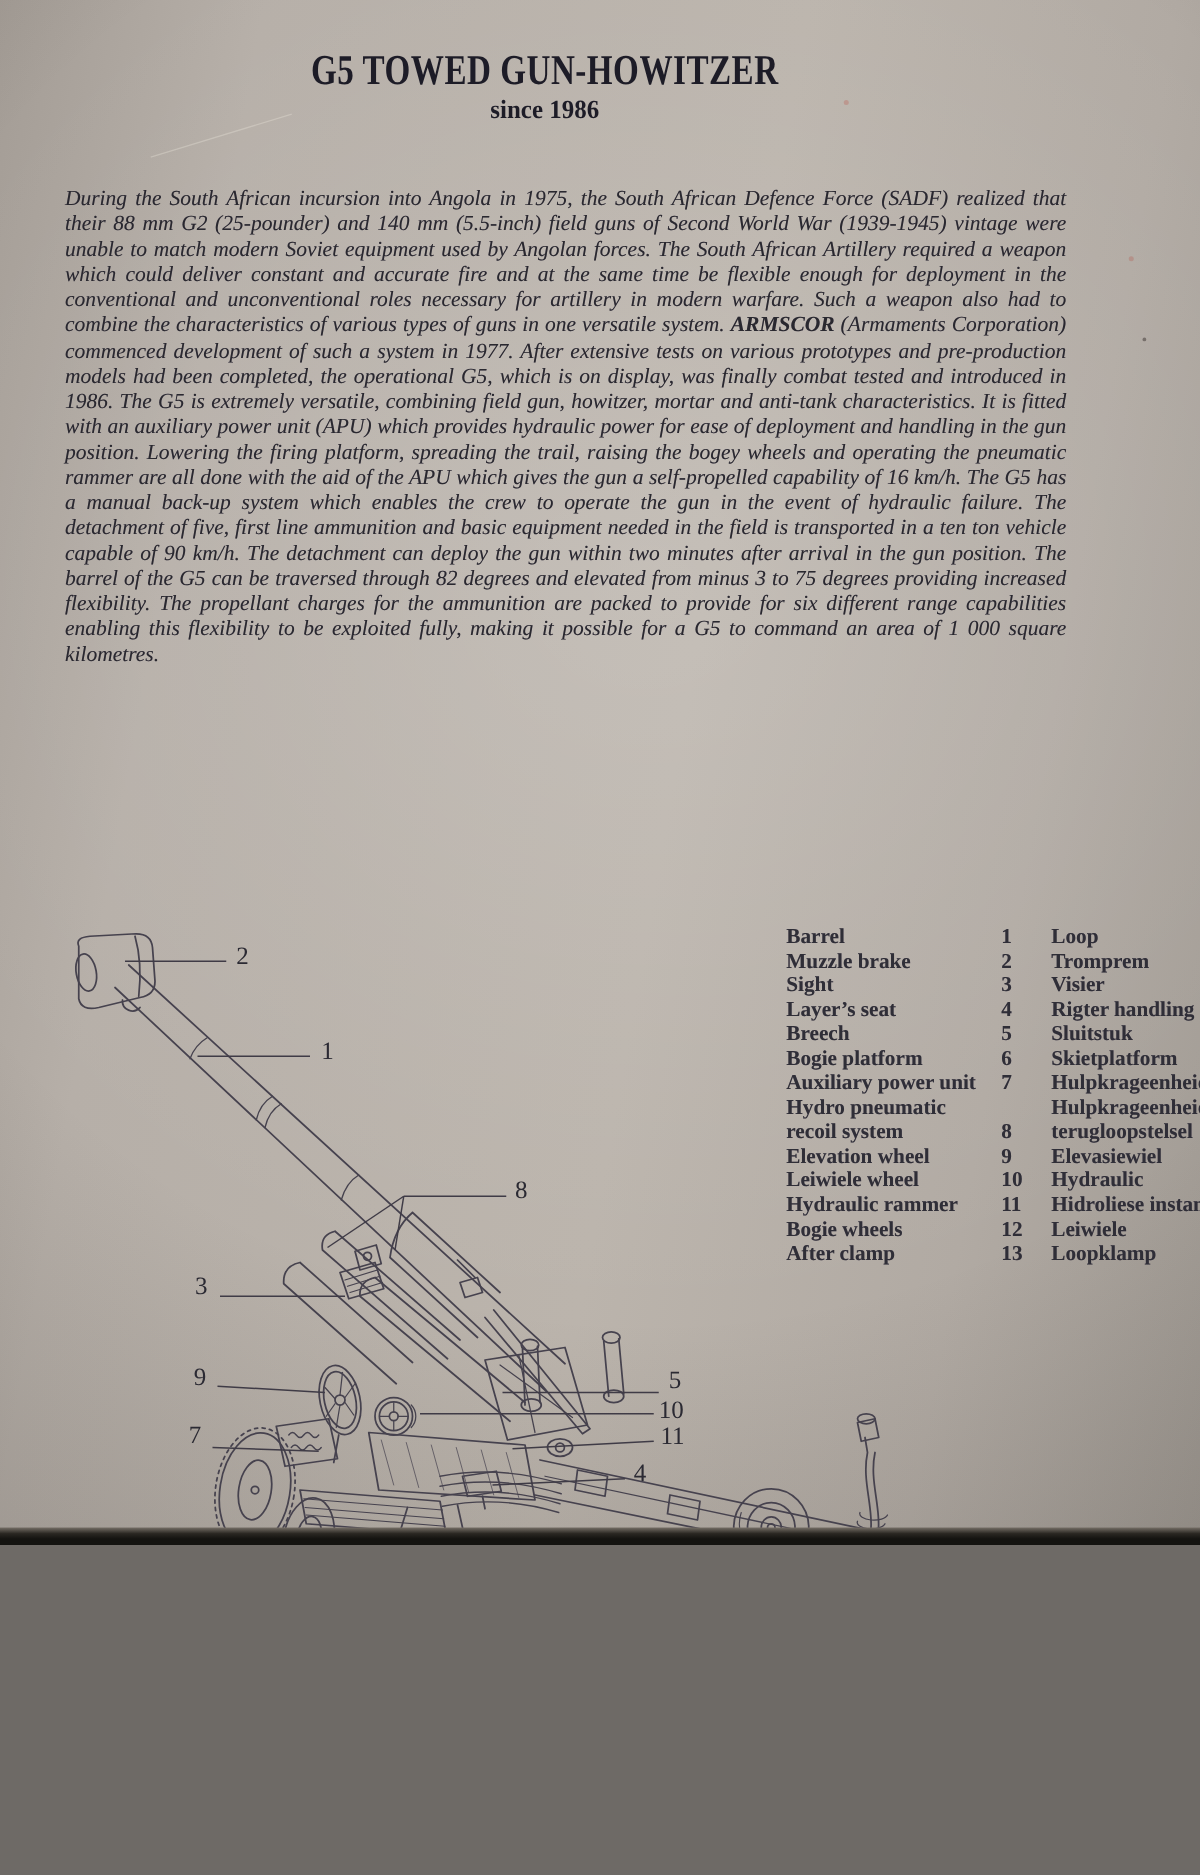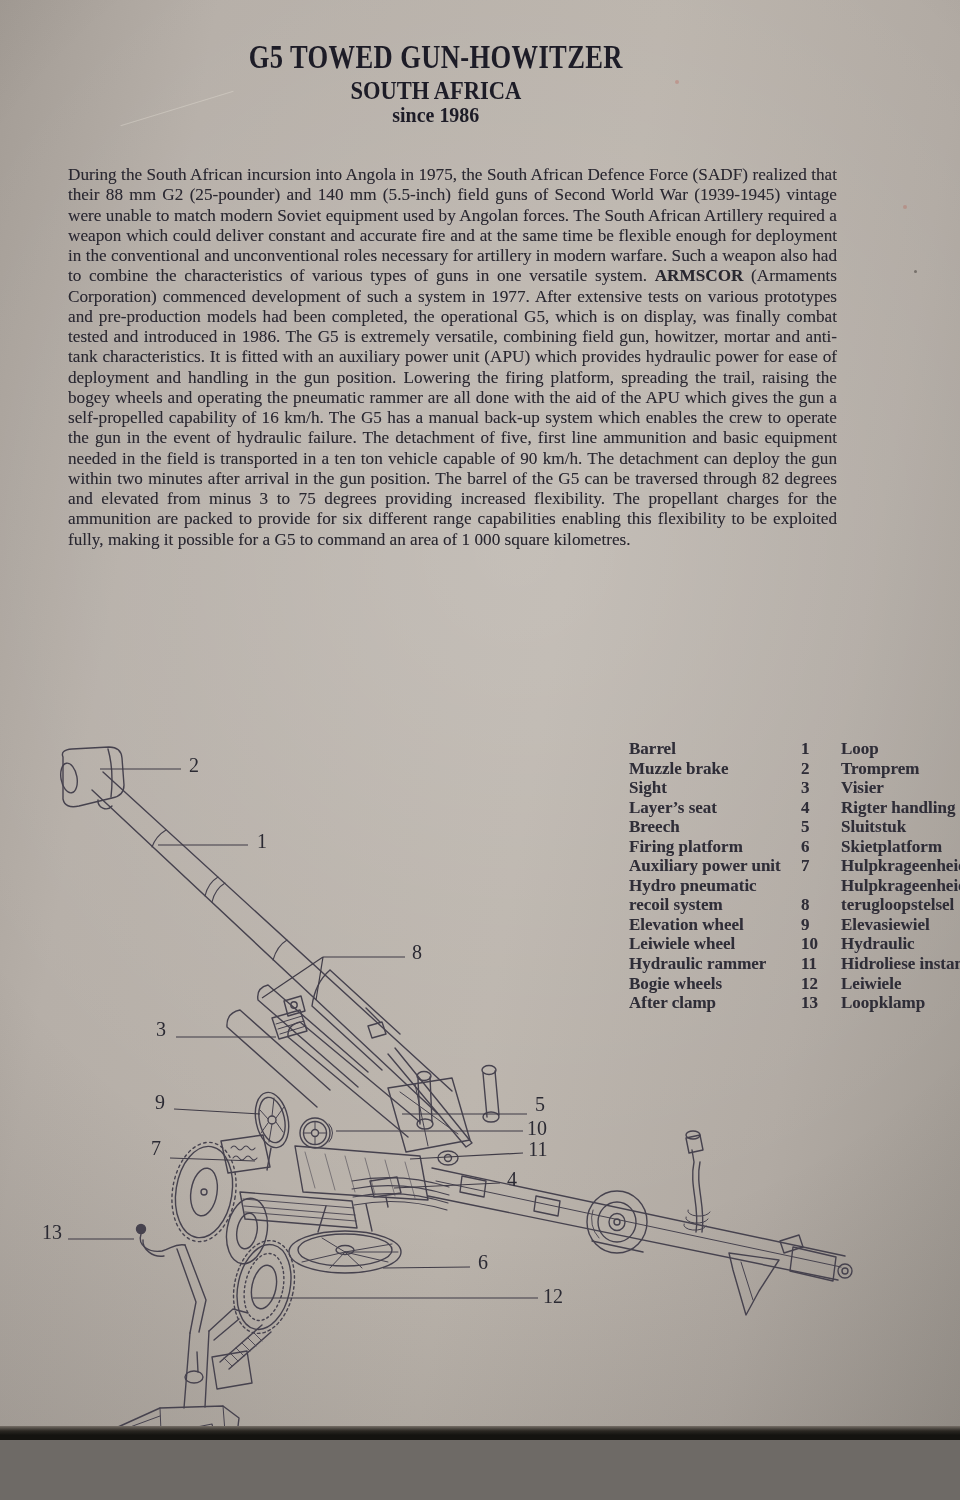--- a/index.html
+++ b/index.html
@@ -1,36 +1,36 @@
 <!DOCTYPE html>
 <html><head>
 <meta charset="utf-8">
 <style>
   html,body{margin:0;padding:0;background:#6e6a66;}
   .photo{
-    position:relative;width:960px;height:1440px;overflow:hidden;
+    position:relative;width:960px;height:1236px;overflow:hidden;
     font-family:"Liberation Serif",serif;color:#2b2a33;
     background:
       radial-gradient(135% 95% at 54% 38%,
         rgba(255,255,255,0.15) 0%, rgba(255,255,255,0.06) 28%,
         rgba(0,0,0,0) 50%, rgba(34,30,27,0.17) 80%, rgba(28,24,22,0.35) 100%),
       linear-gradient(100deg,#a49d96 0%,#b6afa8 18%,#bbb4ac 55%,#b1aaa3 80%,#a09a93 100%);
   }
   .title-block{position:absolute;left:36px;top:40px;width:800px;text-align:center;color:#1d1c27;}
   .t-line{line-height:1.02;}
   .t1{display:inline-block;font-weight:bold;font-size:34px;letter-spacing:.5px;white-space:nowrap;
       transform:scaleX(.78);transform-origin:center;}
   .t2{display:inline-block;font-weight:bold;font-size:25px;white-space:nowrap;
       transform:scaleX(.90);transform-origin:center;margin-top:3px;}
   .t3{display:inline-block;font-weight:bold;font-size:21px;white-space:nowrap;
       transform:scaleX(.95);transform-origin:center;margin-top:2px;}
   .article{position:absolute;left:52px;top:149px;width:801px;
     font-size:17.2px;line-height:20.25px;text-align:justify;color:#29282f;
     text-shadow:0 0 .5px rgba(60,45,85,.35);}
-  .article p{margin:16px;}
+  .article p{margin:0;font-style:italic;}
   .legend{position:absolute;left:583px;top:739px;width:356px;
     font-weight:bold;font-size:17px;line-height:19.55px;color:#2f2e37;
     text-shadow:0 0 .5px rgba(60,45,85,.3);margin-left:46px;}
   .legend-row{display:flex;}
   .l-en{flex:0 0 172px;white-space:nowrap;}
   .l-num{flex:0 0 40px;}
   .l-af{flex:1;white-space:nowrap;}
   svg.diagram{position:absolute;left:0;top:0;width:960px;height:1500px;}
   .callout-line{stroke:#3f3b46;stroke-width:1.2;}
   .callout-num{font-family:"Liberation Serif",serif;font-size:20px;fill:#2b2a33;}
@@ -43,21 +43,20 @@
   .speck.s2{left:903px;top:205px;background:rgba(180,120,110,.5);}
   .speck.s3{left:914px;top:270px;width:3px;height:3px;background:rgba(70,62,58,.55);}
 </style>
 </head>
 <body>
 
 <div class="photo">
 
   <div class="title-block">
     <div class="t-line"><span class="t1">G5 TOWED GUN-HOWITZER</span></div>
-    <div class="t-line"><span class="t2">SOUTH AFRICA</span></div>
     <div class="t-line"><span class="t3">since 1986</span></div>
   </div>
 
   <div class="article">
     <p><span>During the South African incursion into Angola in 1975, the South African Defence Force (SADF) realized that their 88 mm G2 (25-pounder) and 140 mm (5.5-inch) field guns of Second World War (1939-1945) vintage were unable to match modern Soviet equipment used by Angolan forces.  The South African Artillery required a weapon which could deliver constant and accurate fire and at the same time be flexible enough for deployment in the conventional and unconventional roles necessary for artillery in modern warfare.  Such a weapon also had to combine the characteristics of various types of guns in one versatile system. </span><b>ARMSCOR</b><span> (Armaments Corporation) commenced development of such a system in 1977.  After extensive tests on various prototypes and pre-production models had been completed, the operational G5, which is on display, was finally combat tested and introduced in 1986.  The G5 is extremely versatile, combining field gun, howitzer, mortar and anti-tank characteristics.  It is fitted with an auxiliary power unit (APU) which provides hydraulic power for ease of deployment and handling in the gun position.  Lowering the firing platform, spreading the trail, raising the bogey wheels and operating the pneumatic rammer are all done with the aid of the APU which gives the gun a self-propelled capability of 16 km/h.  The G5 has a manual back-up system which enables the crew to operate the gun in the event of hydraulic failure.  The detachment of five, first line ammunition and basic equipment needed in the field is transported in a ten ton vehicle capable of 90 km/h.  The detachment can deploy the gun within two minutes after arrival in the gun position.  The barrel of the G5 can be traversed through 82 degrees and elevated from minus 3 to 75 degrees providing increased flexibility.  The propellant charges for the ammunition are packed to provide for six different range capabilities enabling this flexibility to be exploited fully, making it possible for a G5 to command an area of 1 000 square kilometres.</span></p>
   </div>
 
   <div class="legend">
       <div class="legend-row">
         <span class="l-en">Barrel</span>
@@ -78,21 +77,21 @@
         <span class="l-en">Layer’s seat</span>
         <span class="l-num">4</span>
         <span class="l-af">Rigter handling</span>
       </div>
       <div class="legend-row">
         <span class="l-en">Breech</span>
         <span class="l-num">5</span>
         <span class="l-af">Sluitstuk</span>
       </div>
       <div class="legend-row">
-        <span class="l-en">Firing platform</span>
+        <span class="l-en">Bogie platform</span>
         <span class="l-num">6</span>
         <span class="l-af">Skietplatform</span>
       </div>
       <div class="legend-row">
         <span class="l-en">Auxiliary power unit</span>
         <span class="l-num">7</span>
         <span class="l-af">Hulpkrageenheid</span>
       </div>
       <div class="legend-row">
         <span class="l-en">Hydro pneumatic</span>

